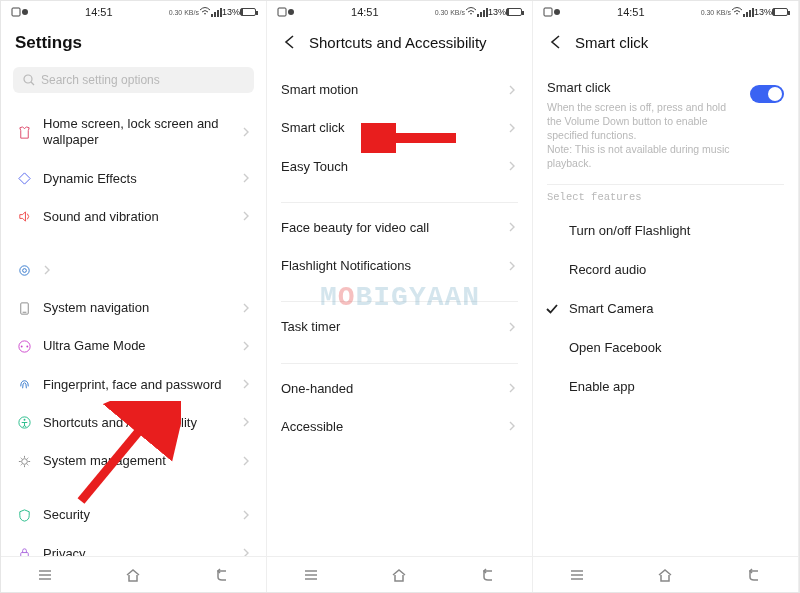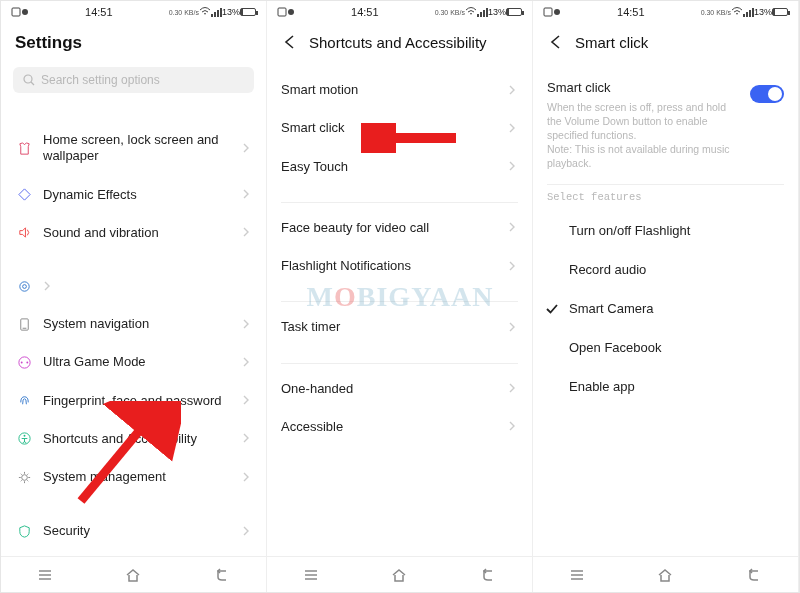--- a/index.html
+++ b/index.html
@@ -61,21 +61,21 @@
     gap: 10px;
     font-size: 15px;
     font-weight: 500;
     color: #111;
   }
   .hdr.big { font-size: 17px; font-weight: 600; padding-bottom: 10px; }
   .back-arrow { width:18px;height:18px; }
 
   
   .search {
-    margin: 4px 12px 24px;
+    margin: 4px 12px 8px;
     background: #f1f1f1;
     border-radius: 6px;
     display: flex;
     align-items: center;
     padding: 6px 10px;
     font-size: 12px;
     color: #b8b8b8;
     gap: 6px;
   }
   .search svg { width:12px;height:12px; }
@@ -137,21 +137,21 @@
   
   .arrow1, .arrow2 {
     position:absolute; pointer-events:none;
   }
   .watermark {
     position:absolute;
     left:50%; top:50%;
     transform:translate(-50%,-50%);
     font-size:28px; font-weight:700; letter-spacing:1px;
     color:rgba(120,175,200,0.32);
-    font-family: Liberation Serif, serif;
+    font-family: Liberation Mono, monospace;
     pointer-events:none;
     white-space:nowrap;
   }
   .watermark .o { color:rgba(230,70,70,0.34); }
 </style>
 </head>
 <body>
 
 <div class="frame">
 

